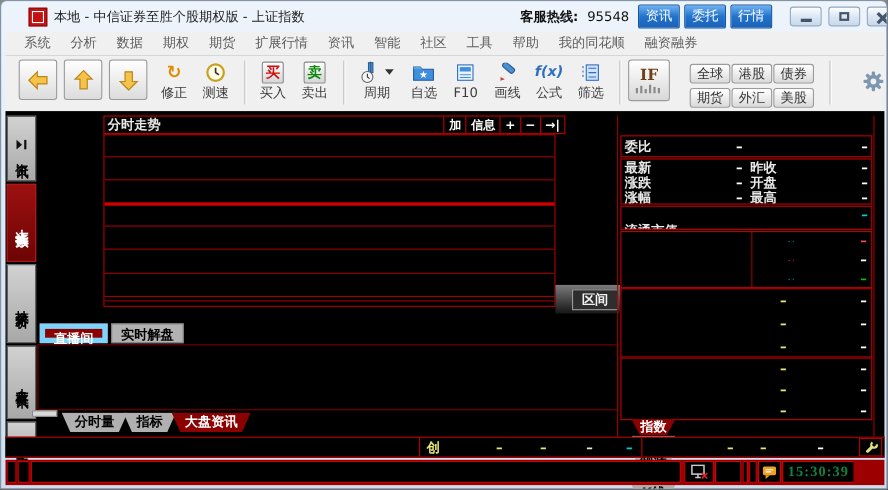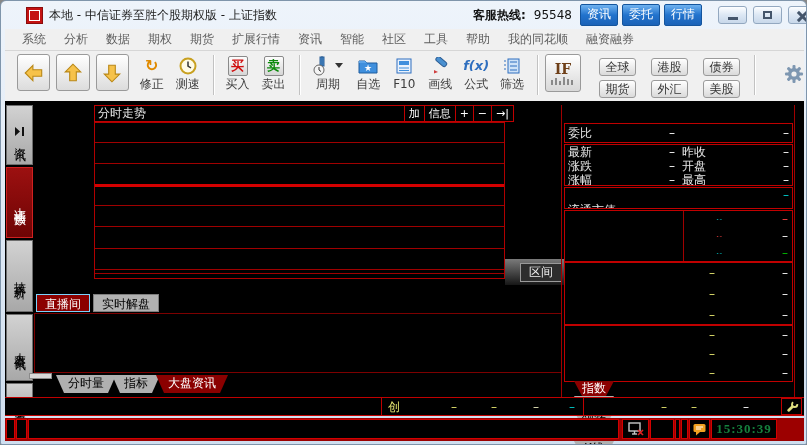--- a/index.html
+++ b/index.html
@@ -39,26 +39,26 @@
   .titem .ic { height:23px; display:flex; align-items:center; justify-content:center; }
   .titem .lb { font-size:12px; color:#3c3c3c; line-height:14px; }
   .minibtn { width:20px; height:20px; border:1px solid #8a8a8a; border-radius:2px;
     background:linear-gradient(#fdfdfd,#d6d6d6); display:flex; align-items:center; justify-content:center;
     font-size:13px; font-weight:bold; }
   .sep { width:2px; height:40px; margin:1px 6px 0; border-left:1px solid #c2c2c2; border-right:1px solid #ffffff; }
   .ddarrow { width:0; height:0; border-left:4px solid transparent; border-right:4px solid transparent; border-top:5px solid #333; margin-left:3px; }
   .ifbtn { width:40px; height:38px; border:1px solid #9a9a9a; border-radius:3px; background:linear-gradient(#ffffff,#d8d8d8);
     display:flex; flex-direction:column; align-items:center; justify-content:center; margin-right:8px; }
   .iftxt { font-family:"DejaVu Serif","Liberation Serif",serif; font-weight:bold; font-size:14px; color:#6e3f18; line-height:14px; }
-  .markets { display:grid; grid-template-columns:repeat(3,37px); grid-template-rows:18px 18px; gap:4px 15px; margin:4px 0 0 10px;font-family:Liberation Mono, monospace; }
+  .markets { display:grid; grid-template-columns:repeat(3,37px); grid-template-rows:18px 18px; gap:4px 1px; margin:4px 0 0 10px;font-family:Liberation Mono, monospace; }
   .mkbtn { border:1px solid #9a9a9a; border-radius:3px; background:linear-gradient(#ffffff,#dadada);
     font-size:12px; color:#333; display:flex; align-items:center; justify-content:center; }
   .gear { margin:10px 0 0 22px; }
   
-  #main { position:absolute; left:4px; top:100px; width:799px; height:315px; background:#000; }
+  #main { position:absolute; left:4px; top:100px; width:799px; height:315px; background:#000;font-weight:bold; }
   
   #sidebar { position:absolute; left:0; top:4px; width:29px; height:311px; display:flex; flex-direction:column; }
   .vtab { width:27px; margin-left:1px; background:linear-gradient(#d2d2d2,#a8a8a8); border:1px solid #6e6e6e;
     color:#000; display:flex; flex-direction:column; align-items:center; justify-content:center; margin-bottom:2px; }
   .vtab span { writing-mode:vertical-rl; text-orientation:upright; font-size:12px; letter-spacing:2px; line-height:13px; }
   .vtab.sel { background:linear-gradient(#9c1010,#6e0404); border:1px solid #d02020; color:#fff; }
   
   #chart-header { position:absolute; left:89px; top:4px; width:420px; height:17px; background:#000;
     border:1px solid #c00000; display:flex; align-items:center; }
   #chart-header .ct { font-size:12px; color:#e6e6e6; padding-left:3px; }
@@ -68,21 +68,21 @@
   .gline { position:absolute; left:0; right:0; height:1px; background:#a00000; }
   .gline.thick { height:3px; background:#d50000; }
   
   #range-strip { position:absolute; left:500px; top:158px; width:59px; height:26px;
     background:linear-gradient(#7a7a7a,#161616); display:flex; align-items:center; justify-content:flex-end; padding-right:2px; }
   #range-btn { width:42px; height:19px; background:#2e2e2e; border:1px solid #9a9a9a; color:#f0f0f0;
     font-size:12px; display:flex; align-items:center; justify-content:center; }
   
   #live-tabs { position:absolute; left:31px; top:193px; height:18px; display:flex; gap:3px; }
   .ltab { font-size:12px; padding:1px 8px 2px; }
-  .ltab.sel { background:#8b0000; border:1px solid #7dd3fc; color:#fff; }
+  .ltab.sel { background:#8b0000; border:5px solid #7dd3fc; color:#fff; }
   .ltab.uns { background:#b2b2b2; border:1px solid #7e7e7e; color:#000; }
   #live-box { position:absolute; left:29px; top:212px; width:528px; height:60px; border:1px solid #7c0000; background:#000; }
   #scroll-corner { position:absolute; left:24px; top:272px; width:23px; height:6px; background:#d9d9d9; border:1px solid #8a8a8a; }
   #bottom-tabs { position:absolute; left:51px; top:274px; height:18px; display:flex; }
   .trap { clip-path:polygon(0 0,100% 0,calc(100% - 8px) 100%,8px 100%); font-size:12px; text-align:center;
     line-height:17px; margin-right:-4px; padding:0 12px; }
   .trap.gray { background:#b0b0b0; color:#000; }
   .trap.red { background:#8b0000; color:#fff; }
   
   #rpanel { position:absolute; left:556px; top:4px; width:234px; height:292px; border-left:1px solid #a00000; border-right:1px solid #a00000; }

